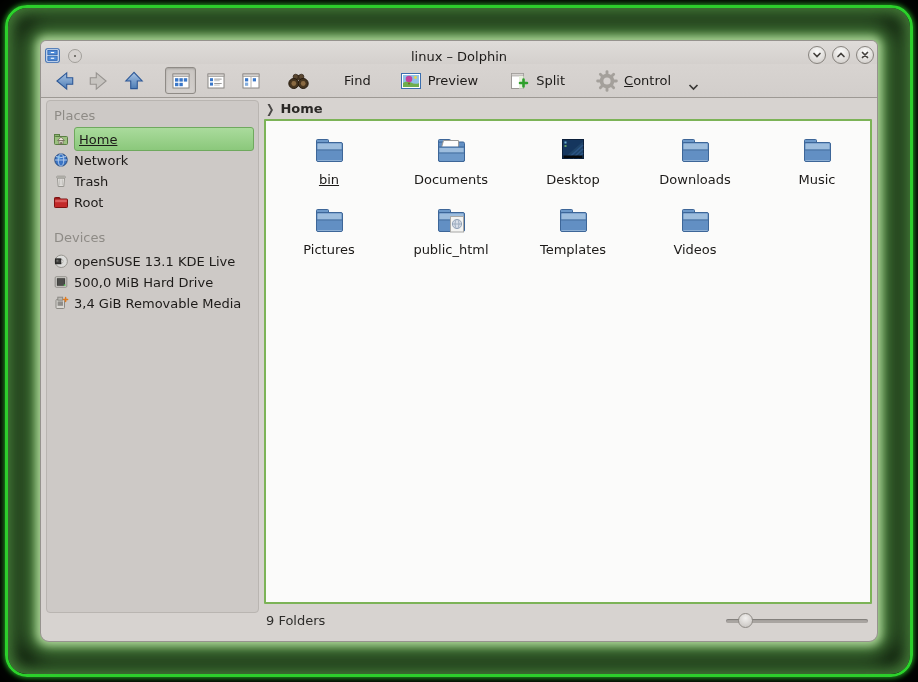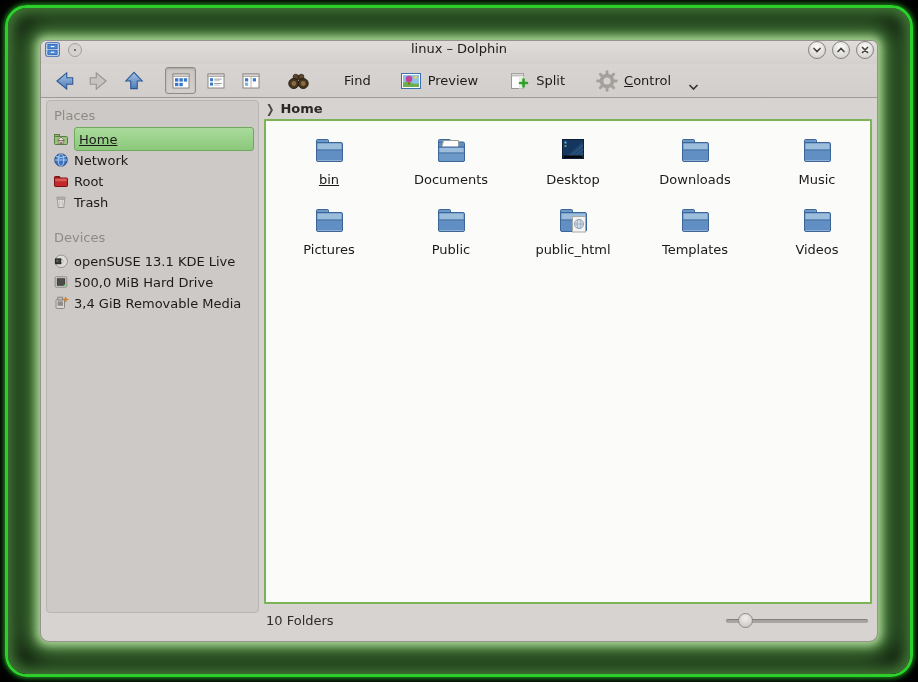--- a/index.html
+++ b/index.html
@@ -10,21 +10,21 @@
   .glow-ring{position:absolute;left:5px;top:5px;right:5px;bottom:5px;border:3px solid #2bd62b;
     border-radius:22px;box-shadow:0 0 5px 1px rgba(45,215,45,.7), inset 0 0 16px 6px rgba(115,200,95,.65);
     pointer-events:none;z-index:1;}
 
   .window{position:absolute;left:40px;top:40px;width:838px;height:602px;z-index:2;
     background:#d7d3d0;border:1px solid #96938e;border-radius:6px 6px 9px 9px;
     box-shadow:0 0 8px 4px rgba(175,215,155,.95),0 0 20px 14px rgba(110,185,90,.6),0 0 34px 26px rgba(70,145,60,.35);
     display:flex;flex-direction:column;box-sizing:border-box;}
 
   
-  .titlebar{height:23px;display:flex;align-items:flex-start;padding:0 3px;
+  .titlebar{height:23px;display:flex;align-items:flex-end;padding:0 3px;
     background:linear-gradient(#dfdcd9,#d4d0cd);border-radius:6px 6px 0 0;}
   .tb-left{display:flex;align-items:center;gap:7px;width:180px;}
   .app-icon{width:17px;height:17px;display:inline-flex;}
   .sticky-btn{width:14px;height:14px;border-radius:50%;background:#d6d2cf;border:1px solid #a29f9a;
     display:inline-flex;align-items:center;justify-content:center;box-sizing:border-box;}
   .sticky-btn i{width:2px;height:2px;border-radius:50%;background:#57544f;}
   .tb-title{flex:1;text-align:center;font-size:13px;color:#1d1b19;}
   .tb-right{display:flex;align-items:center;gap:6px;width:180px;justify-content:flex-end;}
   .win-btn{width:18px;height:18px;border-radius:50%;border:1px solid #87837e;box-sizing:border-box;
     background:radial-gradient(circle at 50% 32%,#fdfdfc,#cbc7c3);display:inline-flex;align-items:center;justify-content:center;}
@@ -261,33 +261,33 @@
     <circle cx="8" cy="8" r="6.2" fill="#3b74c4" stroke="#24487e"></circle>
     <ellipse cx="8" cy="8" rx="2.8" ry="6.2" fill="none" stroke="#bcd4ef" stroke-width=".9"></ellipse>
     <line x1="1.8" y1="8" x2="14.2" y2="8" stroke="#bcd4ef" stroke-width=".9"></line>
     <path d="M3 4.5 q5 2.2 10 0" fill="none" stroke="#bcd4ef" stroke-width=".9"></path>
     <circle cx="6" cy="5.5" r="1.6" fill="#7fc0e8" opacity=".7"></circle>
               </svg></span>
             <span class="lbl-wrap"><span class="lbl">Network</span></span>
           </div>
           <div class="side-item">
             <span class="icon16"><svg width="16" height="16" viewBox="0 0 16 16">
+    <rect x="3.6" y="3.2" width="8.8" height="1.8" rx=".9" fill="#dedcd8" stroke="#96948f"></rect>
+    <path d="M4.5 5.2 H11.5 L10.8 13.5 H5.2 Z" fill="#eceae7" stroke="#96948f"></path>
+    <path d="M6.4 6.2 L6.6 12.5 M8 6.2 V12.5 M9.6 6.2 L9.4 12.5" stroke="#c2c0bb" stroke-width=".9"></path>
+              </svg></span>
+            <span class="lbl-wrap"><span class="lbl">Trash</span></span>
+          </div>
+          <div class="side-item">
+            <span class="icon16"><svg width="16" height="16" viewBox="0 0 16 16">
     <rect x="1.5" y="3.5" width="5.5" height="3.5" rx=".8" fill="#b92424" stroke="#7d1212"></rect>
     <rect x="1.5" y="5" width="13" height="8.5" rx=".8" fill="#c32a2a" stroke="#7d1212"></rect>
     <rect x="2.2" y="5.6" width="11.6" height="2.6" fill="#d95c5c"></rect>
               </svg></span>
             <span class="lbl-wrap"><span class="lbl">Root</span></span>
-          </div>
-          <div class="side-item">
-            <span class="icon16"><svg width="16" height="16" viewBox="0 0 16 16">
-    <rect x="3.6" y="3.2" width="8.8" height="1.8" rx=".9" fill="#dedcd8" stroke="#96948f"></rect>
-    <path d="M4.5 5.2 H11.5 L10.8 13.5 H5.2 Z" fill="#eceae7" stroke="#96948f"></path>
-    <path d="M6.4 6.2 L6.6 12.5 M8 6.2 V12.5 M9.6 6.2 L9.4 12.5" stroke="#c2c0bb" stroke-width=".9"></path>
-              </svg></span>
-            <span class="lbl-wrap"><span class="lbl">Trash</span></span>
           </div>
         </div>
       <div class="section-header devices-header">Devices</div>
       <div id="devices-list">
           <div class="side-item">
             <span class="icon16"><svg width="16" height="16" viewBox="0 0 16 16">
     <circle cx="8.2" cy="8.3" r="6.2" fill="#dcdcda" stroke="#97958f"></circle>
     <circle cx="8.2" cy="8.3" r="1.9" fill="#f6f6f4" stroke="#b0aea8"></circle>
     <rect x="2.6" y="5.9" width="5.2" height="4.8" fill="#3a3a38" stroke="#1f1f1e"></rect>
     <rect x="3.4" y="6.7" width="2" height="2" fill="#6e6e6c"></rect>
@@ -383,30 +383,20 @@
     <line x1="5.5" y1="26.5" x2="29.5" y2="26.5" stroke="#8fb0d4"></line>
                 </svg></span>
               <span class="flabel">Pictures</span>
             </div>
             <div class="folder-item">
               <span class="icon34"><svg width="34" height="34" viewBox="0 0 34 34">
     <rect x="4.5" y="5.5" width="12" height="7" rx="1" fill="#6d99c9" stroke="#3d6698"></rect>
     <rect x="4.5" y="8.5" width="26" height="19" rx="1.5" fill="#628fc3" stroke="#3d6698"></rect>
     <rect x="5.5" y="9.5" width="24" height="6" fill="#9dbddd"></rect>
     <line x1="5" y1="16" x2="30" y2="16" stroke="#46719f"></line>
-    <line x1="5.5" y1="26.5" x2="29.5" y2="26.5" stroke="#8fb0d4"></line>
-                </svg></span>
-              <span class="flabel">Public</span>
-            </div>
-            <div class="folder-item">
-              <span class="icon34"><svg width="34" height="34" viewBox="0 0 34 34">
-    <rect x="4.5" y="5.5" width="12" height="7" rx="1" fill="#6d99c9" stroke="#3d6698"></rect>
-    <rect x="4.5" y="8.5" width="26" height="19" rx="1.5" fill="#628fc3" stroke="#3d6698"></rect>
-    <rect x="5.5" y="9.5" width="24" height="6" fill="#9dbddd"></rect>
-    <line x1="5" y1="16" x2="30" y2="16" stroke="#46719f"></line>
     <rect x="16.5" y="12.5" width="13" height="15.5" fill="#f4f4f2" stroke="#a8a8a6"></rect>
     <circle cx="23" cy="20" r="4.6" fill="#d8dee8" stroke="#93a3b8"></circle>
     <ellipse cx="23" cy="20" rx="2" ry="4.6" fill="none" stroke="#93a3b8" stroke-width=".8"></ellipse>
     <line x1="18.4" y1="20" x2="27.6" y2="20" stroke="#93a3b8" stroke-width=".8"></line>
                 </svg></span>
               <span class="flabel">public_html</span>
             </div>
             <div class="folder-item">
               <span class="icon34"><svg width="34" height="34" viewBox="0 0 34 34">
     <rect x="4.5" y="5.5" width="12" height="7" rx="1" fill="#6d99c9" stroke="#3d6698"></rect>
@@ -423,21 +413,21 @@
     <rect x="4.5" y="8.5" width="26" height="19" rx="1.5" fill="#628fc3" stroke="#3d6698"></rect>
     <rect x="5.5" y="9.5" width="24" height="6" fill="#9dbddd"></rect>
     <line x1="5" y1="16" x2="30" y2="16" stroke="#46719f"></line>
     <line x1="5.5" y1="26.5" x2="29.5" y2="26.5" stroke="#8fb0d4"></line>
                 </svg></span>
               <span class="flabel">Videos</span>
             </div>
           </div>
       </div>
       <div class="statusbar">
-        <span class="status-text">10 Folders</span>
+        <span class="status-text">9 Folders</span>
         <span class="zoom-slider">
           <span class="track"></span>
           <span class="handle" style="left: calc(14% - 8px);"></span>
         </span>
       </div>
     </div>
 
   </div>
 </div>
 

